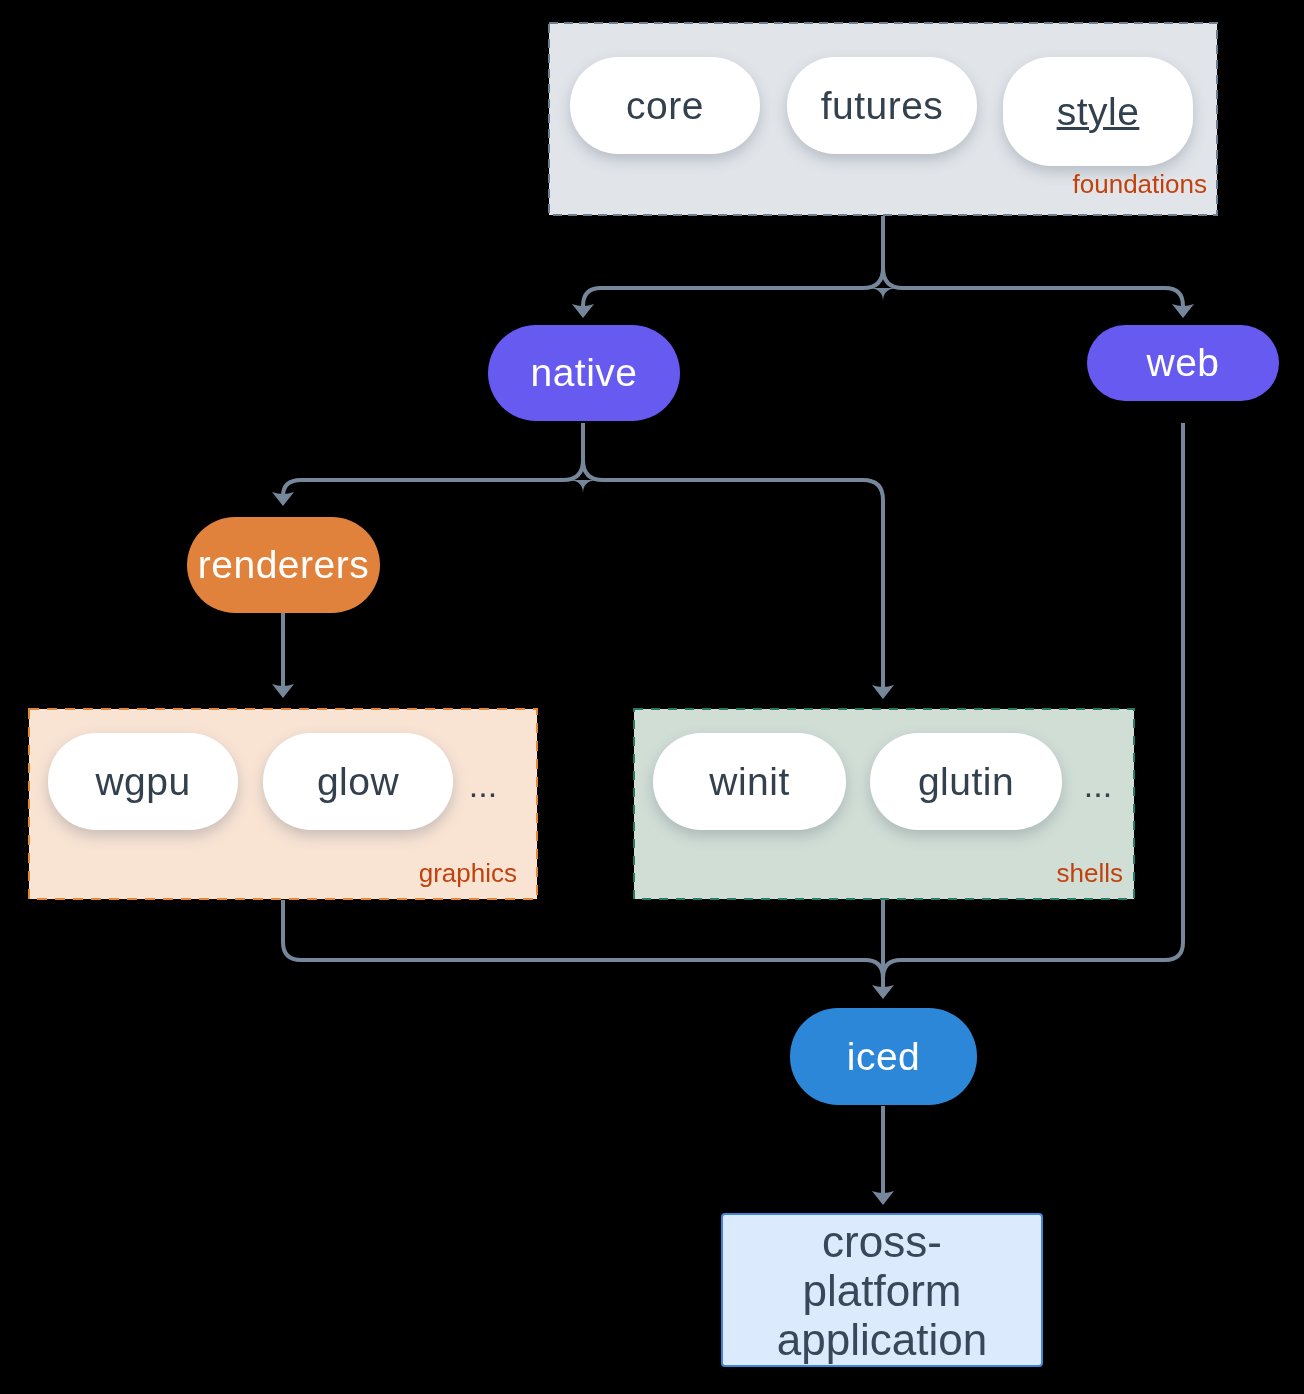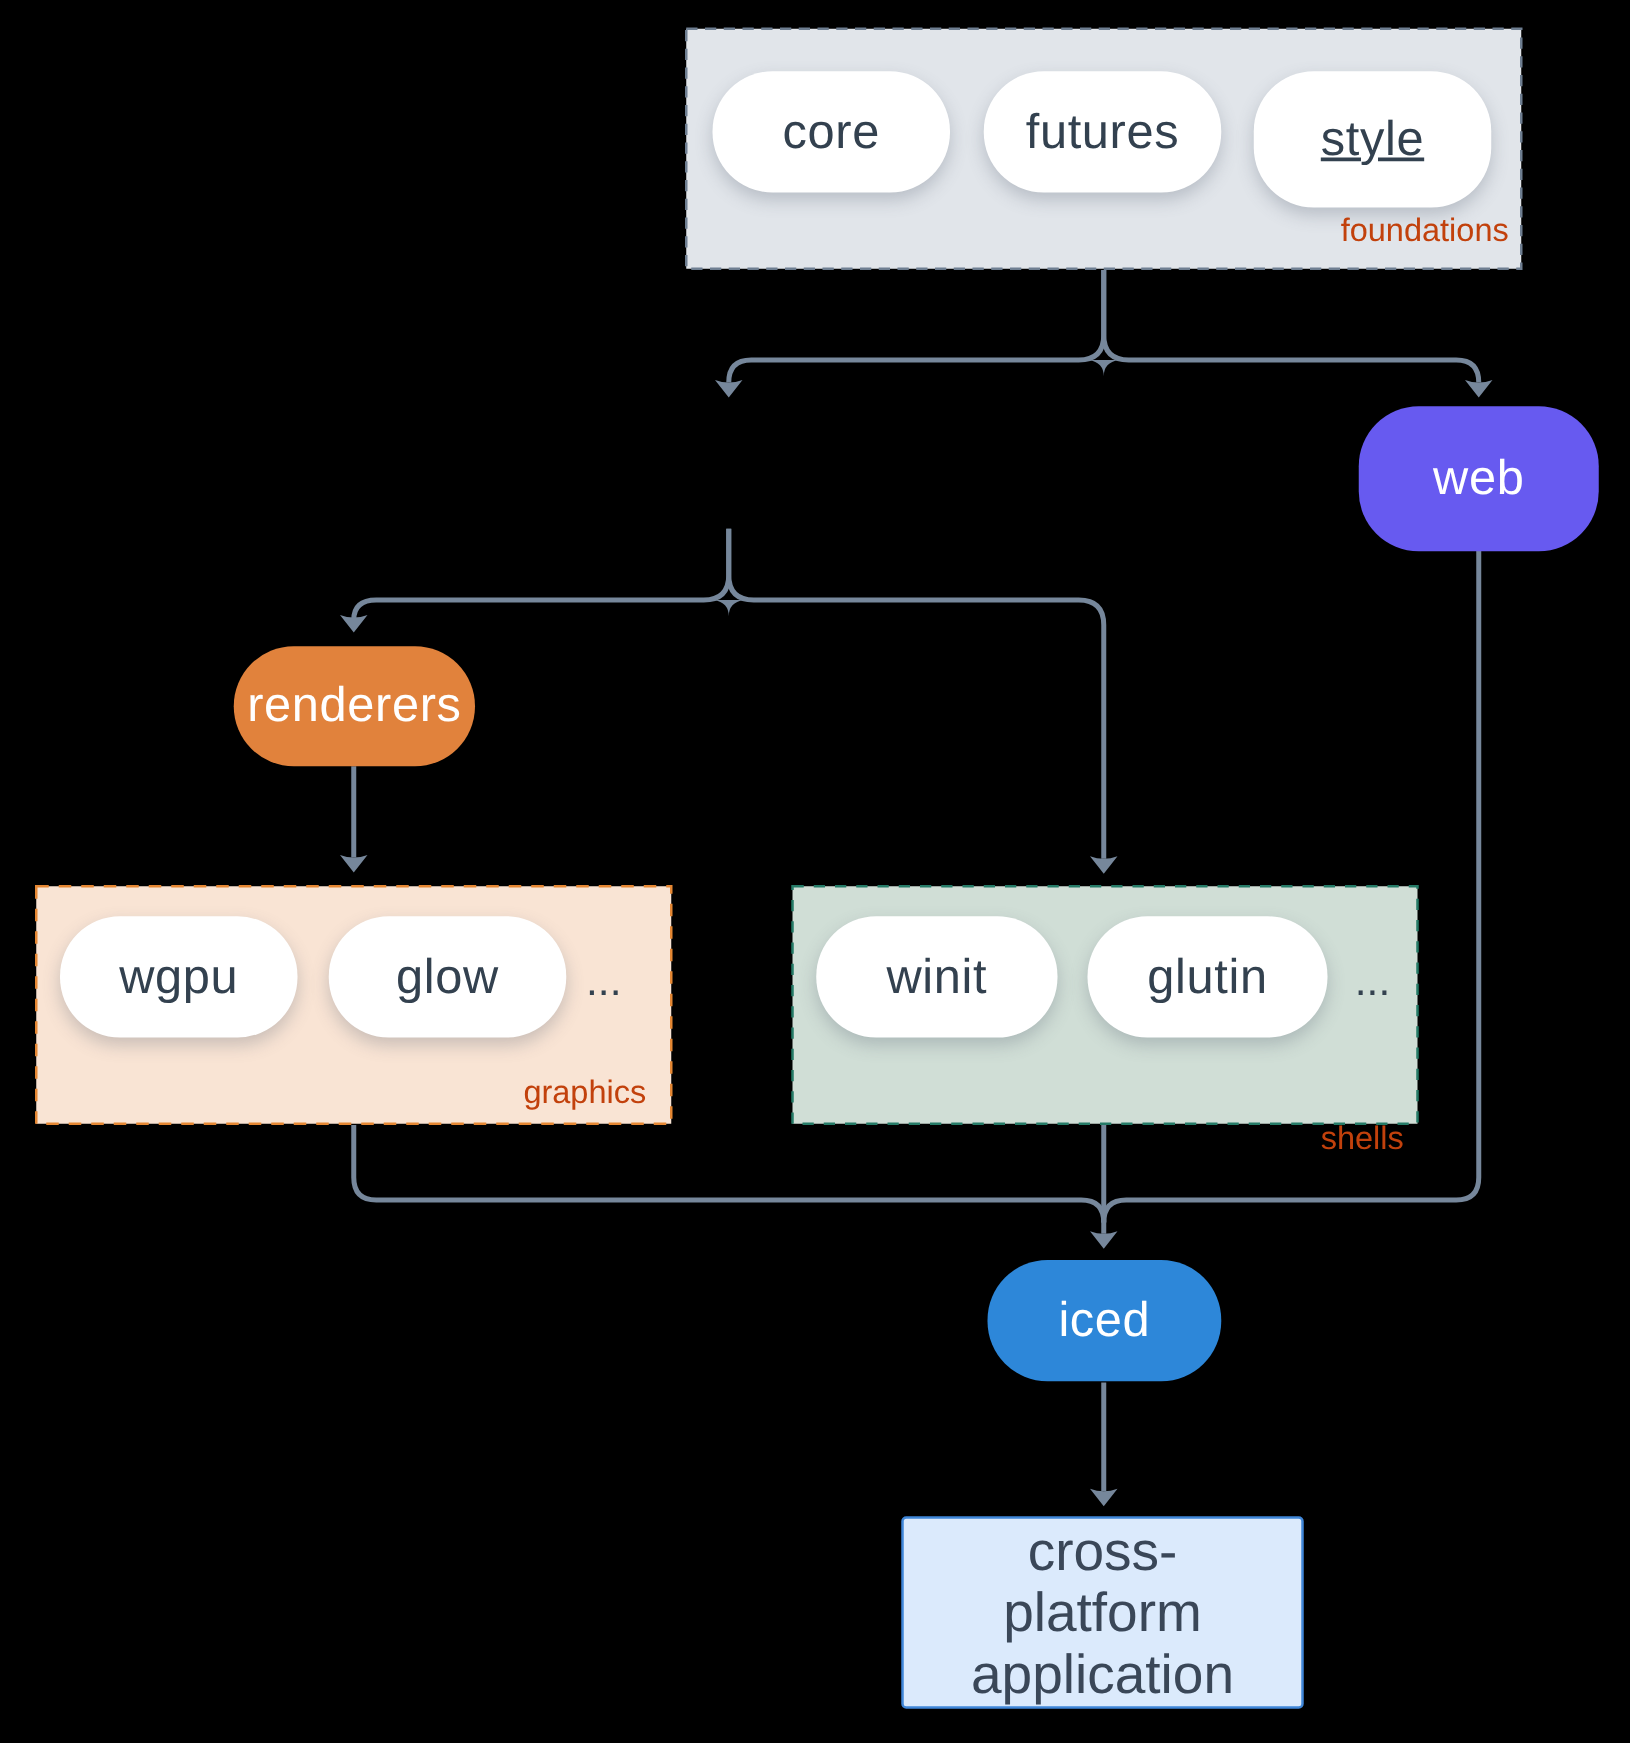--- a/index.html
+++ b/index.html
@@ -85,21 +85,24 @@
     <span>core</span>
   </div>
   <div class="pill white" style="left:787px;top:57px;width:190px;height:97px;">
     <span>futures</span>
   </div>
   <div class="pill white" style="left:1003px;top:57px;width:190px;height:109px;text-decoration:underline;">
     <span>style</span>
   </div>
   <div class="group-label" style="right:97px;top:169px;">foundations</div>
 
-  <div class="pill purple" style="left:1087px;top:325px;width:192px;height:116px;">
+  <div class="pill purple" style="left:488px;top:325px;width:192px;height:96px;">
+    <span>native</span>
+  </div>
+  <div class="pill purple" style="left:1087px;top:325px;width:192px;height:76px;">
     <span>web</span>
   </div>
 
   <div class="pill orange" style="left:187px;top:517px;width:193px;height:96px;">
     <span>renderers</span>
   </div>
 
   <div class="pill white" style="left:48px;top:733px;width:190px;height:97px;">
     <span>wgpu</span>
   </div>
@@ -109,21 +112,21 @@
   <div class="ellipsis" style="left:458px;top:755px;width:50px;height:60px;">...</div>
   <div class="group-label" style="right:787px;top:858px;">graphics</div>
 
   <div class="pill white" style="left:653px;top:733px;width:193px;height:97px;">
     <span>winit</span>
   </div>
   <div class="pill white" style="left:870px;top:733px;width:192px;height:97px;">
     <span>glutin</span>
   </div>
   <div class="ellipsis" style="left:1073px;top:755px;width:50px;height:60px;">...</div>
-  <div class="group-label" style="right:181px;top:858px;margin-top:37px;">shells</div>
+  <div class="group-label" style="right:181px;top:858px;">shells</div>
 
   <div class="pill blue" style="left:790px;top:1008px;width:187px;height:97px;">
     <span>iced</span>
   </div>
 
   <div class="app-box">
     <span>cross-platform application</span>
   </div>
 
 </div>

